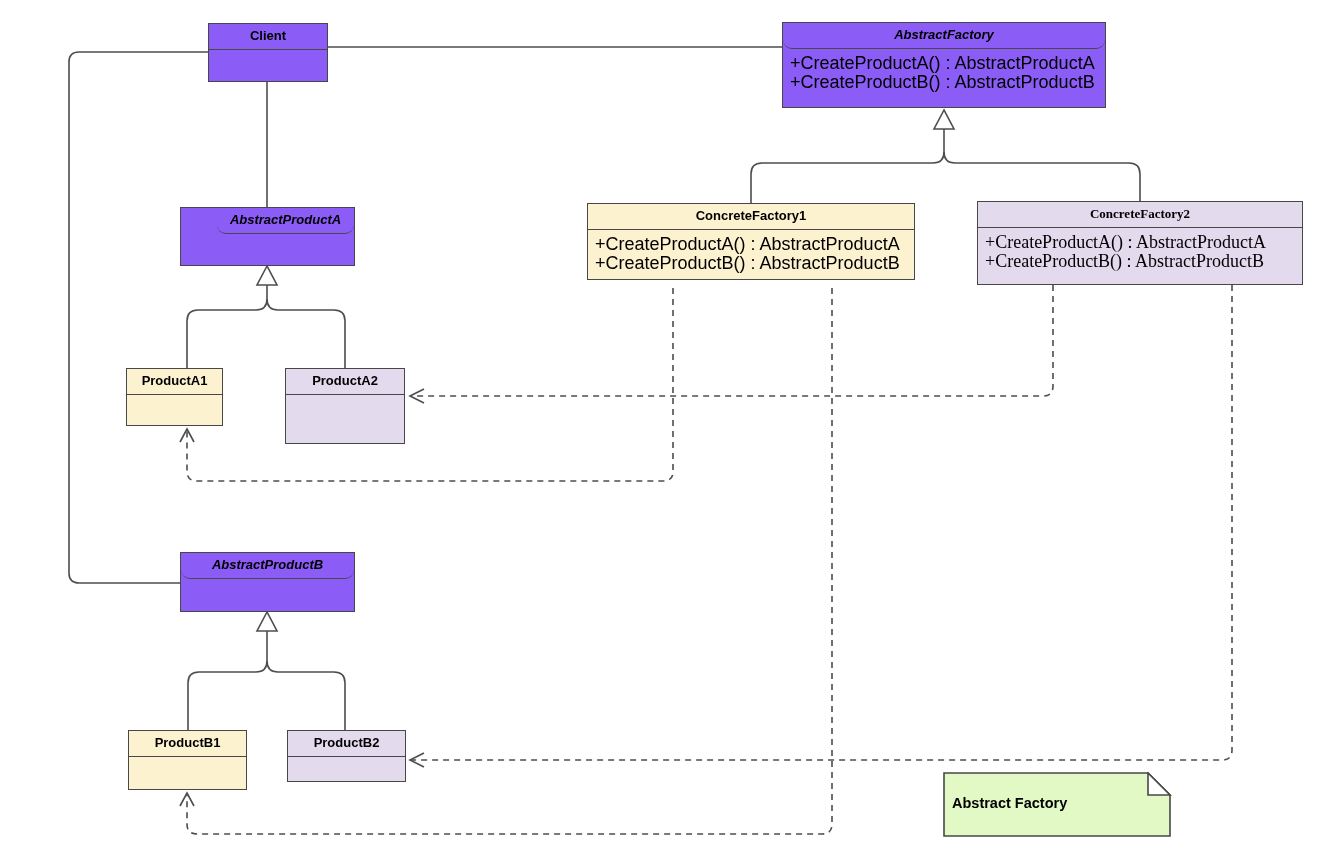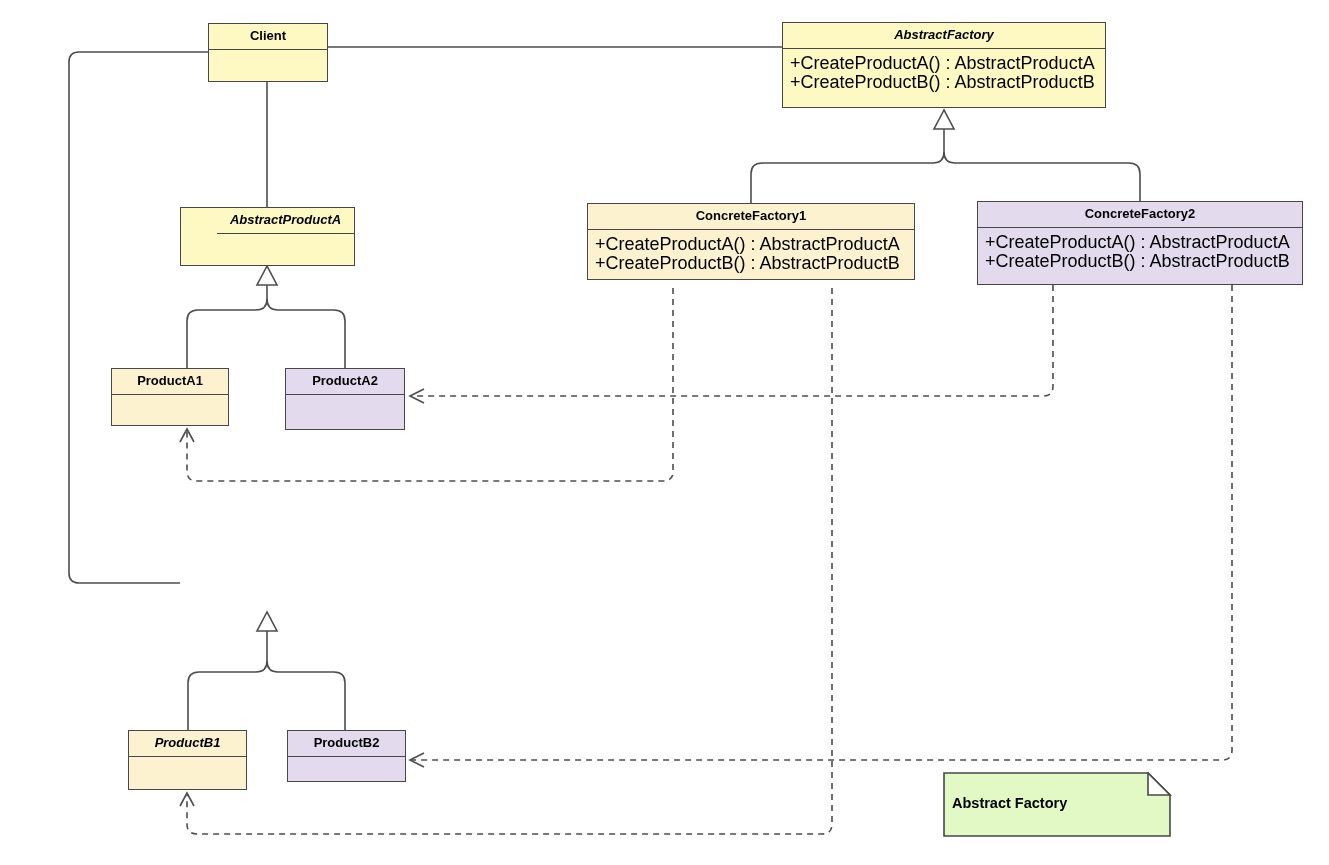--- a/index.html
+++ b/index.html
@@ -7,31 +7,31 @@
     position:relative; width:1329px; height:865px; background:#ffffff;
     font-family:"Liberation Sans", sans-serif; color:#000;
     overflow:hidden;
   }
   #edges { position:absolute; left:0; top:0; width:1329px; height:865px; pointer-events:none; }
 
   .uml-box {
     position:absolute; box-sizing:border-box;
     border:1.6px solid #474747; z-index:2;
   }
-  .fill-green  { background:#fef9c3; }
+  .fill-green  { background:#8b5cf6; }
   .fill-yellow { background:#fdf2cf; }
   .fill-purple { background:#e3daee; }
 
   .uml-title {
     box-sizing:border-box; height:26px; line-height:24px;
     border-bottom:1.6px solid #474747;
     text-align:center; font-weight:bold; font-size:13px;
     white-space:nowrap; overflow:hidden;
   }
-  .uml-title.abstract { font-style:italic; }
+  .uml-title.abstract { font-style:italic;border-radius:9px; }
   .uml-body { box-sizing:border-box; padding:5px 4px 0 7px; }
   .method {
     font-size:18px; line-height:19px; white-space:nowrap;
   }
 
   .uml-note { position:absolute; z-index:2; }
   .uml-note .note-text {
     position:absolute; left:9px; top:23px;
     font-weight:bold; font-size:14.5px; white-space:nowrap;
   }
@@ -116,45 +116,49 @@
   </div>
 
   <div class="uml-box fill-yellow" style="left:587px; top:203px; width:328px; height:77px;">
     <div class="uml-title">ConcreteFactory1</div>
     <div class="uml-body">
       <div class="method">+CreateProductA() : AbstractProductA</div>
       <div class="method">+CreateProductB() : AbstractProductB</div>
     </div>
   </div>
 
-  <div class="uml-box fill-purple" style="left:977px; top:201px; width:326px; height:84px;">
+  <div class="uml-box fill-purple" style="left:977px; top:201px; width:326px; height:84px;font-family:Liberation Serif, serif;">
     <div class="uml-title">ConcreteFactory2</div>
     <div class="uml-body">
       <div class="method">+CreateProductA() : AbstractProductA</div>
       <div class="method">+CreateProductB() : AbstractProductB</div>
     </div>
   </div>
 
   <div class="uml-box fill-green" style="left:180px; top:207px; width:175px; height:59px;padding-left:36px;">
     <div class="uml-title abstract">AbstractProductA</div>
     <div class="uml-body"></div>
   </div>
 
-  <div class="uml-box fill-yellow" style="left:111px; top:368px; width:118px; height:58px;">
+  <div class="uml-box fill-yellow" style="left:126px; top:368px; width:97px; height:58px;">
     <div class="uml-title">ProductA1</div>
     <div class="uml-body"></div>
   </div>
 
-  <div class="uml-box fill-purple" style="left:285px; top:368px; width:120px; height:62px;">
+  <div class="uml-box fill-purple" style="left:285px; top:368px; width:120px; height:76px;">
     <div class="uml-title">ProductA2</div>
     <div class="uml-body"></div>
   </div>
 
+  <div class="uml-box fill-green" style="left:180px; top:552px; width:175px; height:60px;">
+    <div class="uml-title abstract">AbstractProductB</div>
+    <div class="uml-body"></div>
+  </div>
 
-  <div class="uml-box fill-yellow" style="left:128px; top:730px; width:119px; height:60px;font-style:italic;">
+  <div class="uml-box fill-yellow" style="left:128px; top:730px; width:119px; height:60px;">
     <div class="uml-title">ProductB1</div>
     <div class="uml-body"></div>
   </div>
 
   <div class="uml-box fill-purple" style="left:287px; top:730px; width:119px; height:52px;">
     <div class="uml-title">ProductB2</div>
     <div class="uml-body"></div>
   </div>
 
   <div class="uml-note" style="left:943px; top:772px; width:229px; height:66px;">

